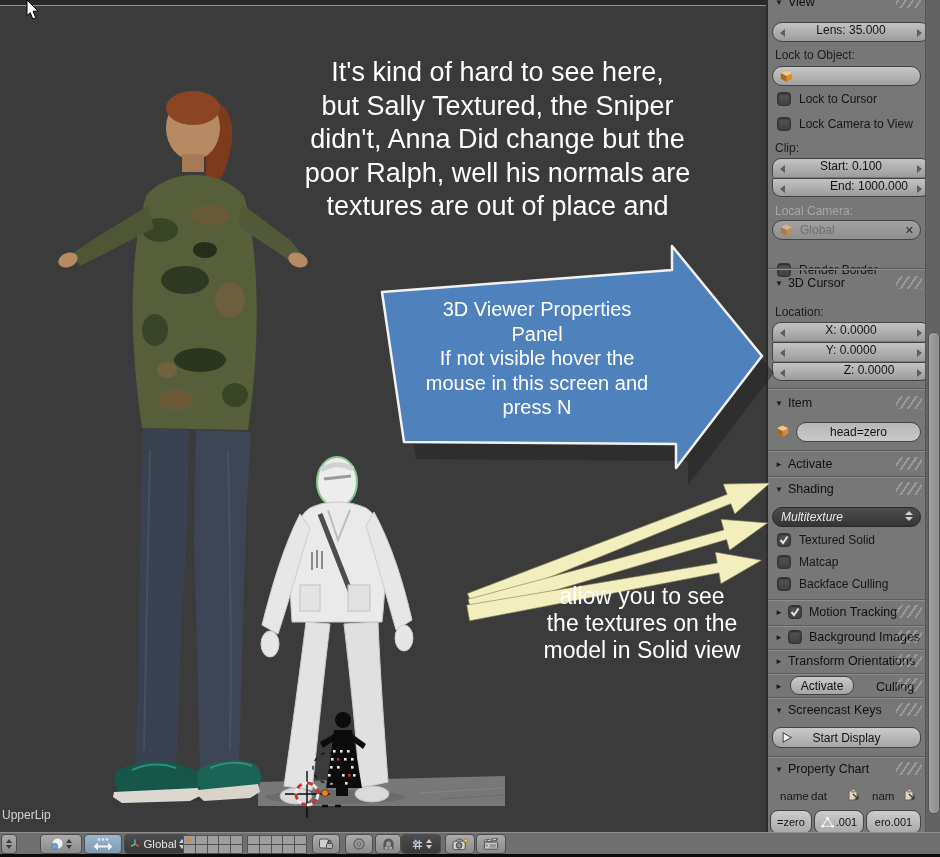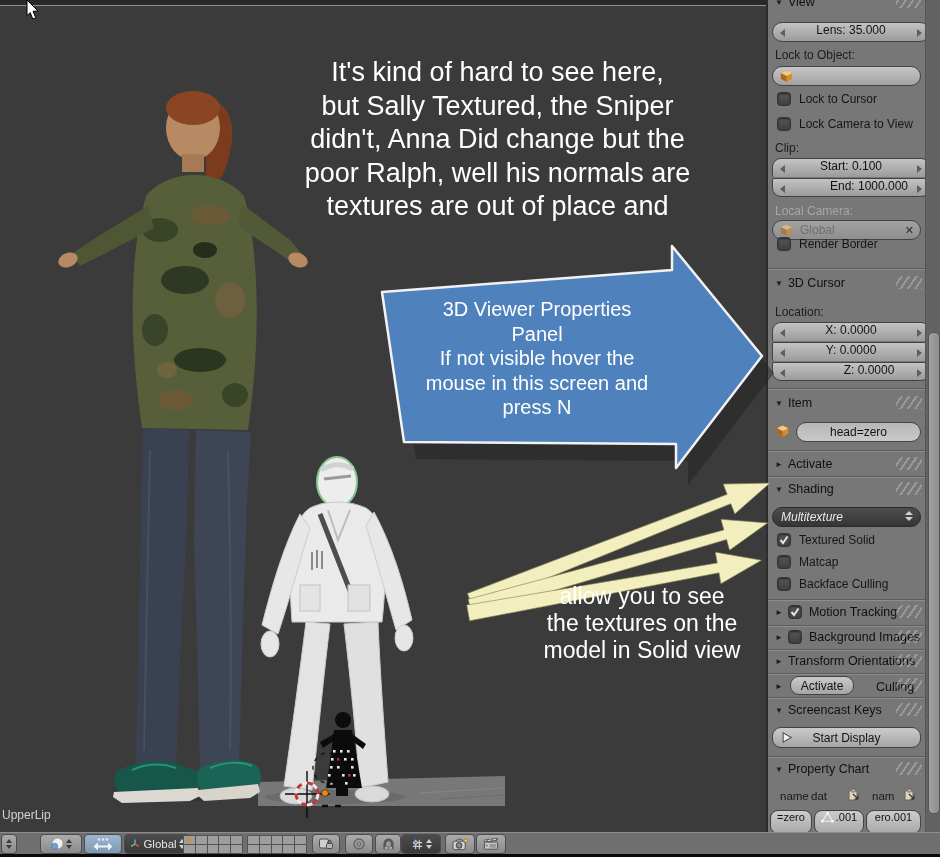--- a/index.html
+++ b/index.html
@@ -56,21 +56,21 @@
   .dbl i{width:0;height:0;border-left:4px solid transparent;border-right:4px solid transparent;}
   .dbl i.u{border-bottom:4px solid #d0d0d0;}
   .dbl i.d{border-top:4px solid #d0d0d0;}
   .btn{background:linear-gradient(#cbcbcb,#a5a5a5);border:1px solid #434343;border-radius:9px;
     display:flex;align-items:center;justify-content:center;font-size:12px;color:#121212;}
   #startDisplay{position:absolute;left:4px;top:727px;width:149px;height:21px;}
   #startDisplay svg{position:absolute;left:8px;width:12px;height:13px;}
   #activateBtn{position:absolute;left:22px;top:0px;width:64px;height:19px;}
   .chartlbl{font-size:11.5px;color:#1a1a1a;position:absolute;top:2px;}
   .cfield{position:absolute;height:24px;background:linear-gradient(#cccccc,#a8a8a8);border:1px solid #434343;
-    border-radius:8px;display:flex;align-items:flex-start;justify-content:center;font-size:11px;color:#121212;}
+    border-radius:8px;display:flex;align-items:center;justify-content:center;font-size:11px;color:#121212;}
   .clip-ic{position:absolute;top:0px;width:14px;height:14px;}
   
   .tbtn{position:absolute;top:834px;height:18px;background:linear-gradient(#ababab,#8b8b8b);
     border:1px solid #4d4d4d;border-radius:4px;display:flex;align-items:center;justify-content:center;gap:2px;z-index:5;}
   .tbtn.dark{background:linear-gradient(#4c4c4c,#383838);color:#e6e6e6;}
   .spin{display:flex;flex-direction:column;gap:2px;}
   .spin i{width:0;height:0;border-left:3.5px solid transparent;border-right:3.5px solid transparent;}
   .spin i.u{border-bottom:4px solid #3c3c3c;}
   .spin i.d{border-top:4px solid #3c3c3c;}
   .tbtn.dark .spin i.u{border-bottom-color:#cfcfcf;}
@@ -274,21 +274,21 @@
   <div class="p-label dim" style="top:204px">Local Camera:</div>
   <div class="field disabled" style="top:220px">
     <svg class="cubeicon" viewBox="0 0 16 16" opacity="0.6">
         <path d="M8 1.5 14 4.5v6L8 13.5 2 10.5v-6Z" fill="#d98b2b"></path>
         <path d="M8 1.5 14 4.5 8 7.5 2 4.5Z" fill="#f2c98c"></path>
         <path d="M8 7.5v6L2 10.5v-6Z" fill="#a96a1e"></path>
       </svg>
     <span>Global</span>
     <span class="xbtn">✕</span>
   </div>
-  <div class="cbrow" style="top:236px">
+  <div class="cbrow" style="top:262px">
     <span class="cb"></span>
     <span class="cbl">Render Border</span>
   </div>
   <div class="sep" style="top:268px"></div>
 
   <div class="phead" style="top:274px">
     <span class="tri">▼</span>
     <span>3D Cursor</span>
     <span class="stripes"></span>
   </div>

